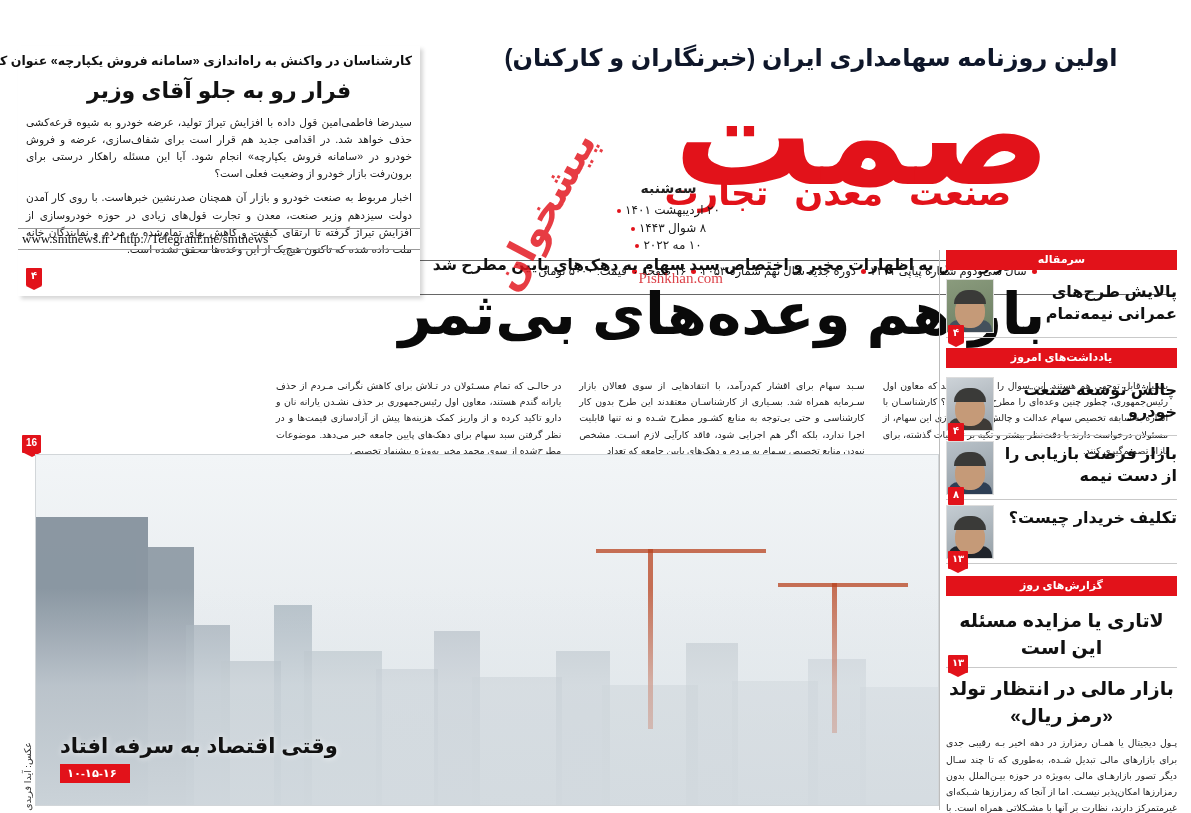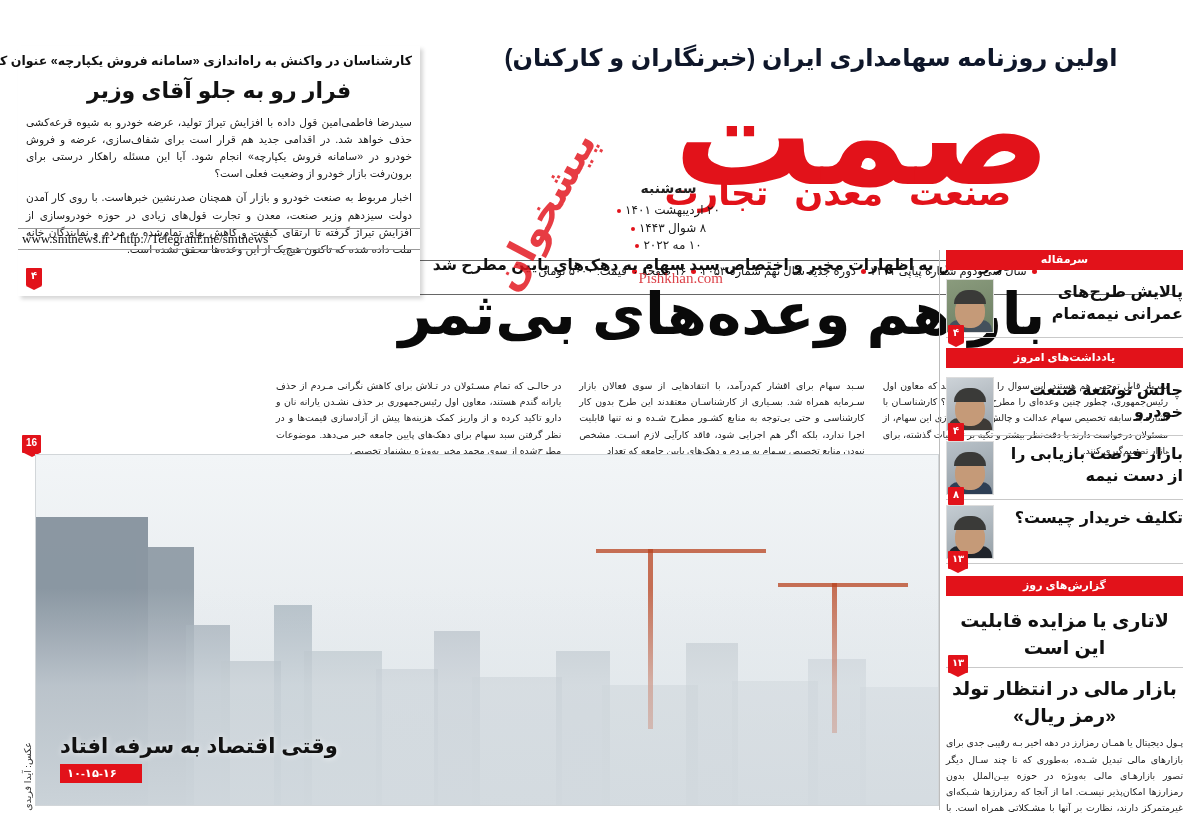--- a/index.html
+++ b/index.html
@@ -262,38 +262,38 @@
     margin-top: 6px;
     text-shadow: 0 0 6px rgba(255,255,255,.9);
   }
   .photo-caption .pages {
     display: inline-block;
     margin-top: 6px;
     background: #e2121a;
     color: #fff;
     font-size: 11.5px;
     font-weight: bold;
-    padding: 2px 25px 3px 7px;
+    padding: 2px 13px 3px 7px;
     direction: ltr;
   }
   .photo-credit {
     position: absolute; top: 742px; left: 22px;
     font-size: 9.5px;
     color: #333;
     writing-mode: vertical-rl;
     transform: rotate(180deg);
     white-space: nowrap;
   }
 
   
   .sidebar {
     position: absolute; top: 250px; right: 0;
     width: 251px; height: 563px;
     direction: rtl;
-    padding: 0 8px 0 6px;
+    padding: 0 14px 0 6px;
     box-sizing: border-box;
     margin-left: 6px;
   }
   .sec-head {
     background: #e2121a;
     color: #fff;
     font-size: 11px;
     font-weight: bold;
     text-align: center;
     padding: 3px 0 4px 0;
@@ -506,21 +506,21 @@
       <div class="thumb" style="background:linear-gradient(160deg,#c4ccd2,#97a1a8);">
         <div class="body" style="background:#20242b;"></div>
           <div class="face"></div>
           <div class="hair"></div>
       </div>
       <span class="badge s-badge">۱۳</span>
     </div>
 
     <div class="sec-head" style="margin-top:12px;">گزارش‌های روز</div>
     <div class="s-report">
-      <div class="r-title">لاتاری یا مزایده قابلیت این است</div>
+      <div class="r-title">لاتاری یا مزایده مسئله این است</div>
       <span class="badge s-badge">۱۳</span>
     </div>
     <div class="s-report" style="border-bottom:none;">
       <div class="r-title">بازار مالی در انتظار تولد «رمز ریال»</div>
       <div class="r-body">پـول دیجیتال یا همـان رمزارز در دهه اخیر بـه رقیبی جدی برای بازارهای مالی تبدیل شـده، به‌طوری که تا چند سـال دیگر تصور بازارهـای مالی به‌ویژه در حوزه بیـن‌الملل بدون رمزارزها امکان‌پذیر نیسـت. اما از آنجا که رمزارزها شـبکه‌ای غیرمتمرکز دارند، نظارت بر آنها با مشـکلاتی همراه است. با این همه برای کنترل این بازار، بانک‌های مرکزی در سراسـر جهان به‌فکر انتشار رمزارز ملی افتاده‌اند تا بتوانند تراکنش‌ها را شناسایی و از اقدامات غیرقانونـی جلوگیری کنند. بانک مرکزی ایـران نیز از این قاعده مستثنا نیست و به فکر انتشار رمزارز ملی افتاده است.</div>
 
     </div>
   </div>
 
 </div>

